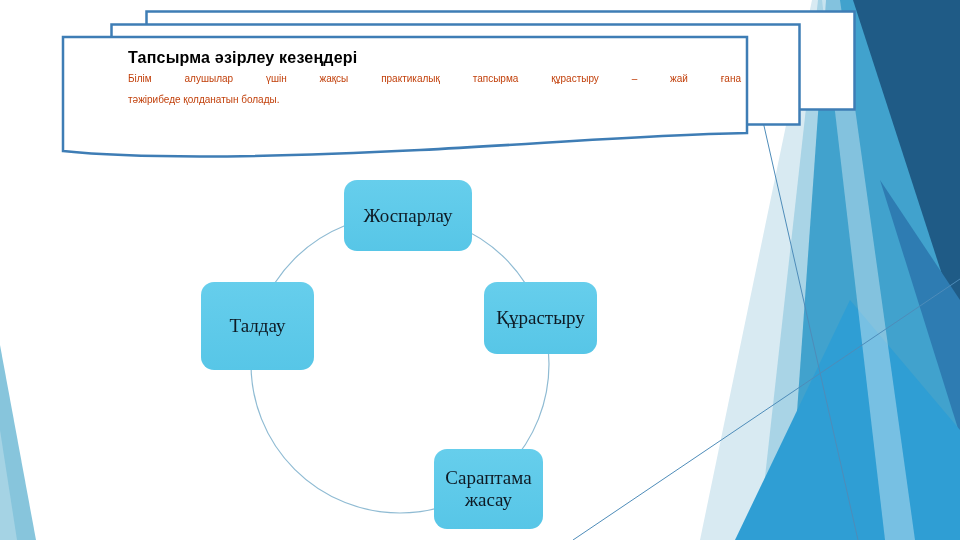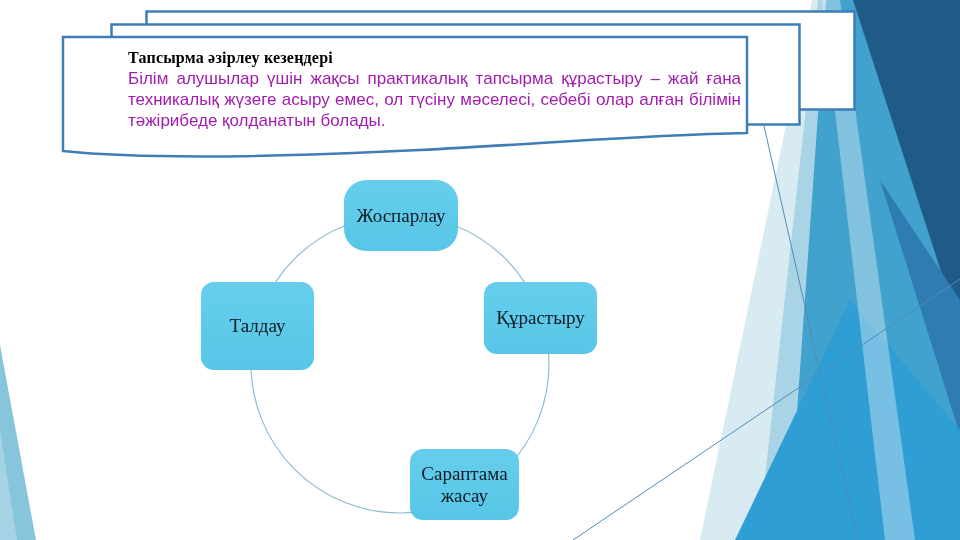--- a/index.html
+++ b/index.html
@@ -5,38 +5,38 @@
   html,body{margin:0;padding:0;background:#fff;}
   .slide{
     position:relative;width:960px;height:540px;overflow:hidden;background:#ffffff;
     font-family:"Liberation Sans",sans-serif;
   }
   .bg-svg{position:absolute;left:0;top:0;width:960px;height:540px;}
   .title-text{
     position:absolute;left:128px;top:47px;width:613px;color:#000;
   }
   .title-heading{
-    font-family:Liberation Serif, serif;font-weight:bold;font-size:16px;line-height:21px;
+    font-family:Liberation Sans, sans-serif;font-weight:bold;font-size:16px;line-height:21px;
     letter-spacing:0.2px;
   }
   .body-line{
-    font-family:"Liberation Sans",sans-serif;font-size:17px;line-height:21px;color:#a21caf;
+    font-family:"Liberation Sans",sans-serif;font-size:10px;line-height:21px;color:#c2410c;
     text-align:justify;text-align-last:justify;white-space:normal;
   }
   .body-line.last{text-align:right;text-align-last:left;}
   .cycle-node{
     position:absolute;display:flex;align-items:center;justify-content:center;
     background:linear-gradient(180deg,#66CEEC 0%,#57C6E7 100%);
     border-radius:13px;text-align:center;
     font-family:"Liberation Serif",serif;font-size:19px;line-height:1.15;color:#0e1a24;
     padding:2px;box-sizing:border-box;
   }
-  .node-planning   {left:344px;top:180px;width:114px;height:71px;border-radius:22px;}
+  .node-planning   {left:344px;top:180px;width:128px;height:71px;}
   .node-construct  {left:484px;top:282px;width:113px;height:72px;justify-content:center;}
-  .node-expertise  {left:410px;top:449px;width:109px;height:71px;}
+  .node-expertise  {left:434px;top:449px;width:109px;height:80px;}
   .node-apply      {left:257px;top:450px;width:112px;height:71px;}
   .node-analysis   {left:201px;top:282px;width:113px;height:88px;}
 </style>
 </head>
 <body>
 
 <div class="slide">
 
   <svg class="bg-svg" viewBox="0 0 960 540" aria-hidden="true">
 
@@ -61,21 +61,20 @@
 
     <rect x="146.5" y="11.5" width="708" height="98" fill="#ffffff" stroke="#3E7DB5" stroke-width="2.5"></rect>
     <rect x="111.5" y="24.5" width="688" height="100" fill="#ffffff" stroke="#3E7DB5" stroke-width="2.5"></rect>
 
     <path d="M63,37 L747,37 L747,133 C640,135 540,144 420,150 C300,156 150,160 63,151 Z" fill="#ffffff" stroke="#3E7DB5" stroke-width="2.5"></path>
   </svg>
 
   <div class="title-text">
     <div class="title-heading">Тапсырма әзірлеу кезеңдері</div>
     <div class="body-line">Білім алушылар үшін жақсы практикалық тапсырма құрастыру – жай ғана</div>
-    <div class="body-line">техникалық жүзеге асыру емес, ол түсіну мәселесі, себебі олар алған білімін</div>
     <div class="body-line last">тәжірибеде қолданатын болады.</div>
   </div>
 
   <div class="cycle-node node-planning">
     <span>Жоспарлау</span>
   </div>
   <div class="cycle-node node-construct">
     <span>Құрастыру</span>
   </div>
   <div class="cycle-node node-expertise">

